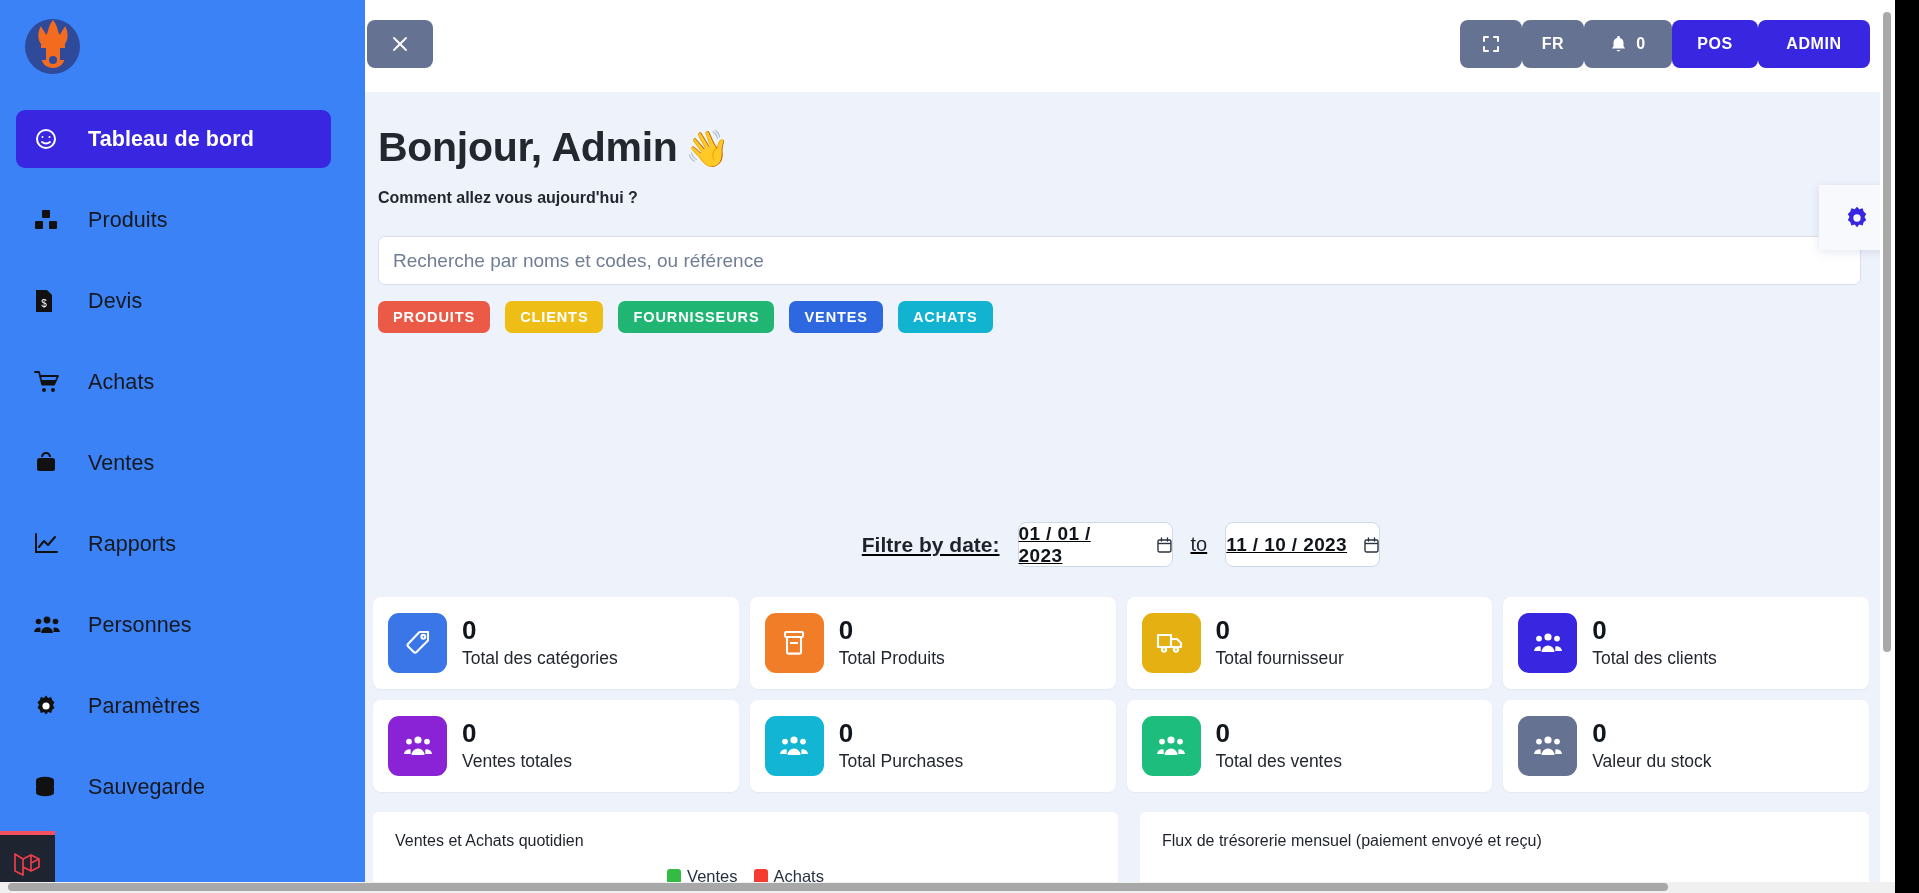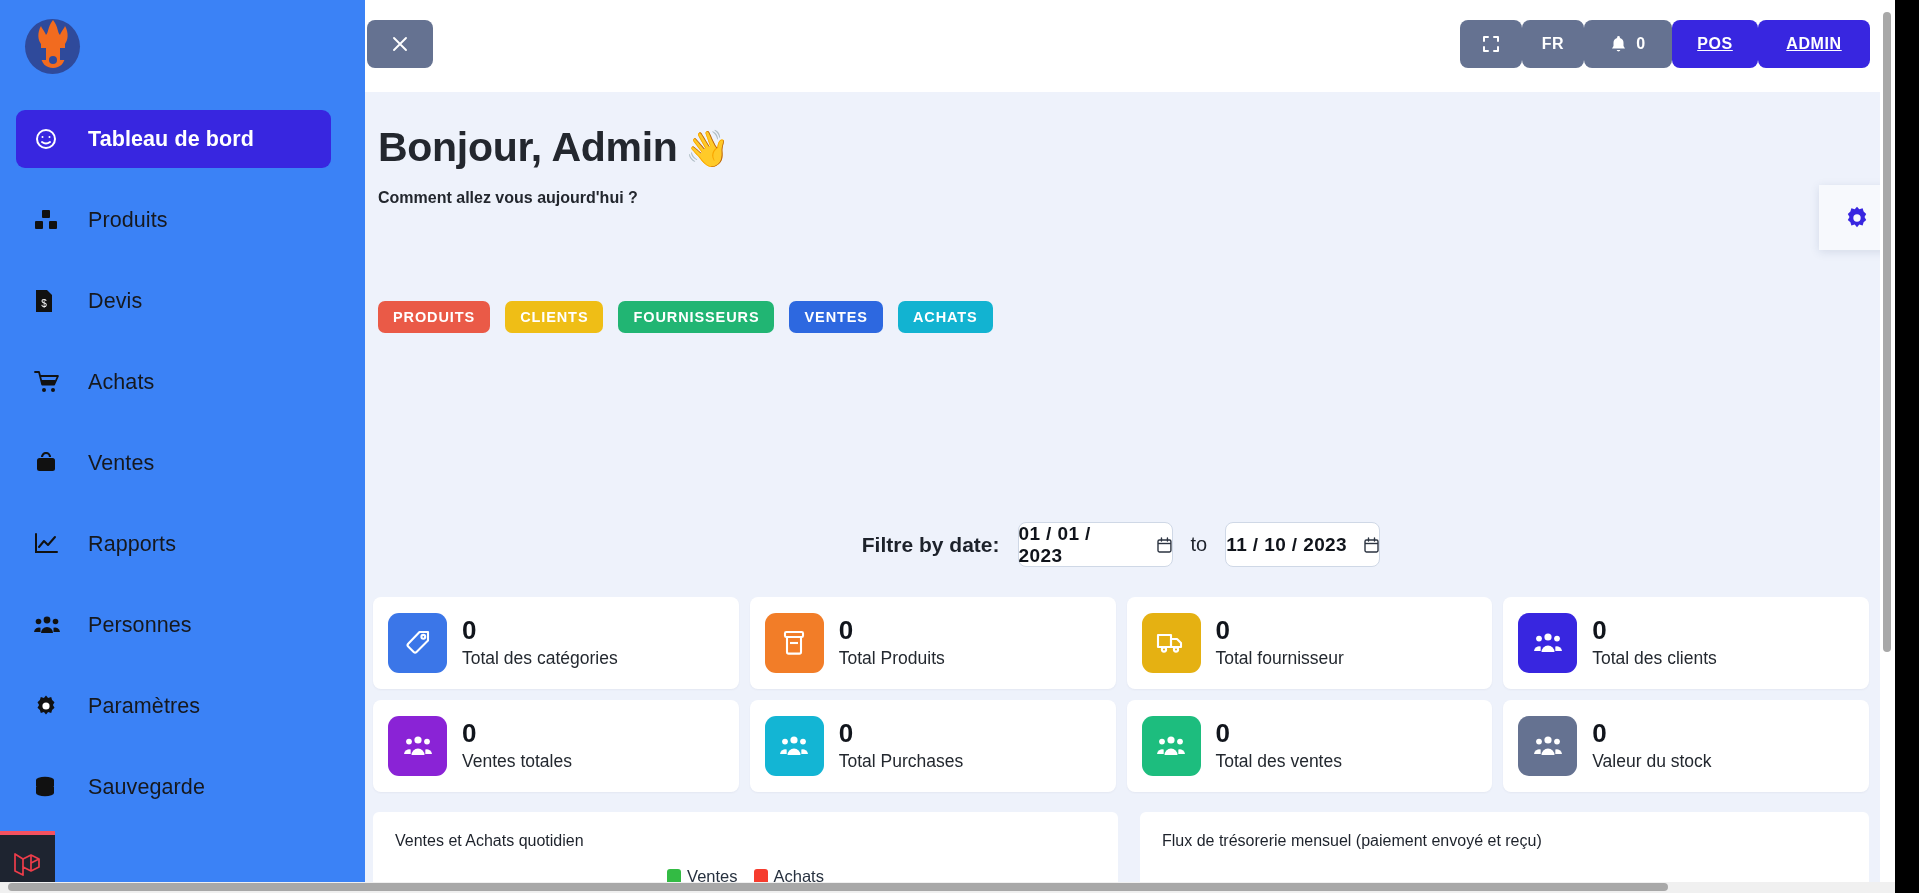--- a/index.html
+++ b/index.html
@@ -102,21 +102,21 @@
     font-weight: 700;
     font-size: 16px;
     letter-spacing: .6px;
     color: #ffffff;
     cursor: pointer;
     display: inline-flex;
     align-items: center;
     justify-content: center;
   }
   .btn-slate { background: #657291; }
-  .btn-indigo { background: #3826e0; text-decoration: underline; }
+  .btn-indigo { background: #3826e0; }
 
   #close-btn {
     position: absolute;
     left: 20px; top: 20px;
     width: 66px; height: 48px;
   }
   .topbar-right {
     position: absolute;
     right: 25px; top: 20px;
     display: flex;
@@ -192,20 +192,21 @@
   }
 
   .date-filter {
     position: absolute;
     left: 0; top: 430px;
     width: 1548px;
     display: flex;
     align-items: center;
     justify-content: center;
     gap: 18px;
+    text-decoration: underline;
   }
   .date-label {
     font-size: 21px;
     font-weight: 600;
     color: #1d222b;
   }
   .date-box {
     width: 155px; height: 45px;
     border: 1px solid #cfd8e6;
     border-radius: 8px;
@@ -536,20 +537,21 @@
     </div>
   </header>
 
   <main id="main">
 
     <h1 class="greeting">
       <span>Bonjour, Admin</span><span class="wave">👋</span>
     </h1>
     <div class="subgreeting">Comment allez vous aujourd'hui ?</div>
 
+    <input id="search-input" type="text" placeholder="Recherche par noms et codes, ou référence" style="">
 
     <div class="chips">
       <button class="chip" style="background:#ea5a47">PRODUITS</button>
       <button class="chip" style="background:#efbe16">CLIENTS</button>
       <button class="chip" style="background:#21b573">FOURNISSEURS</button>
       <button class="chip" style="background:#2d68e0">VENTES</button>
       <button class="chip" style="background:#12b3d1">ACHATS</button>
     </div>
 
     <div class="date-filter">

